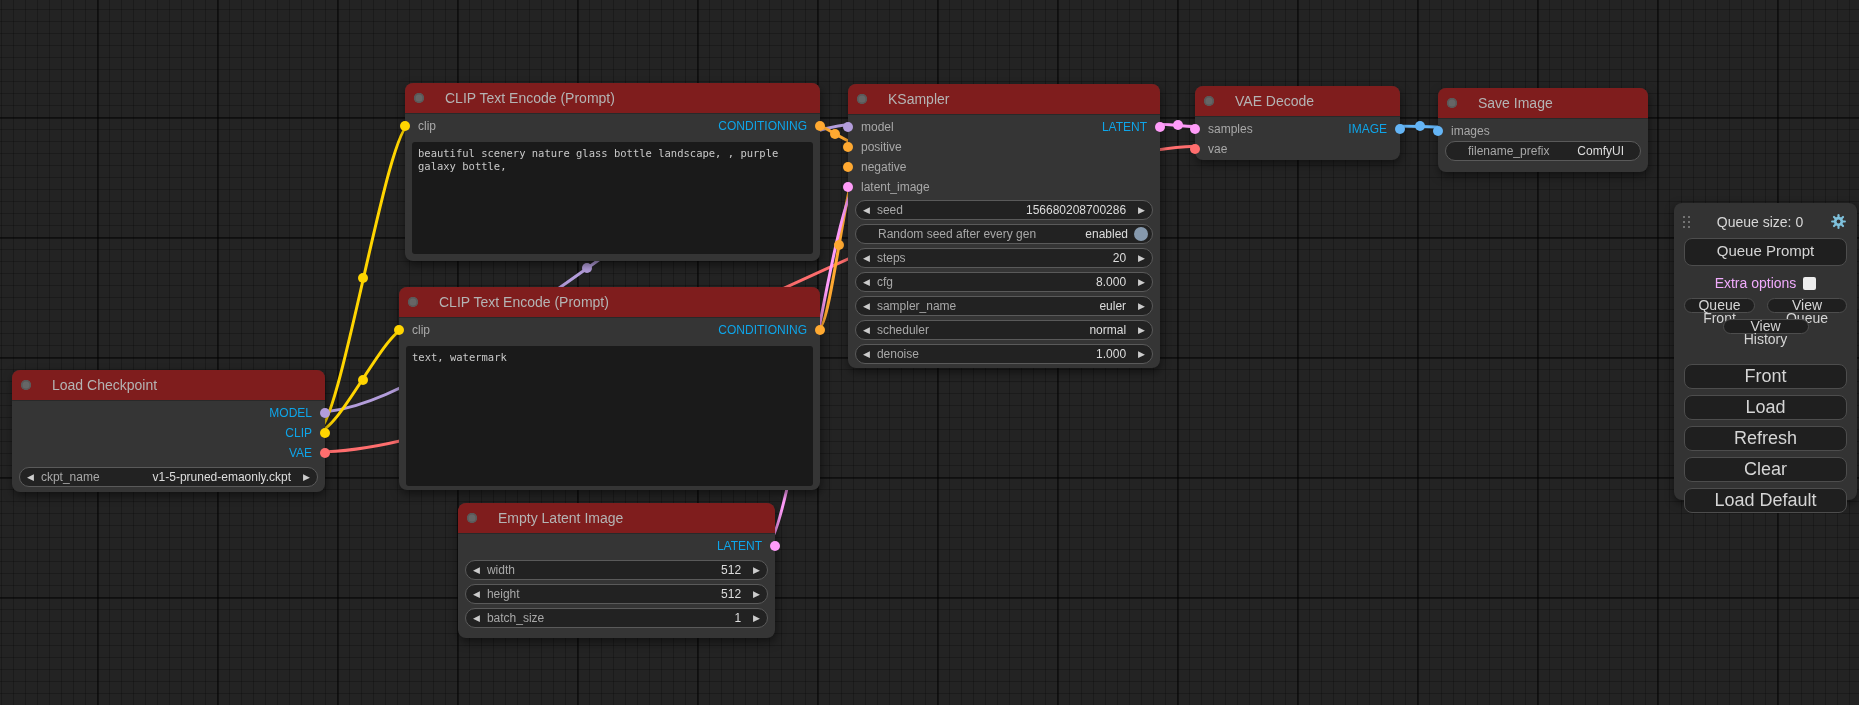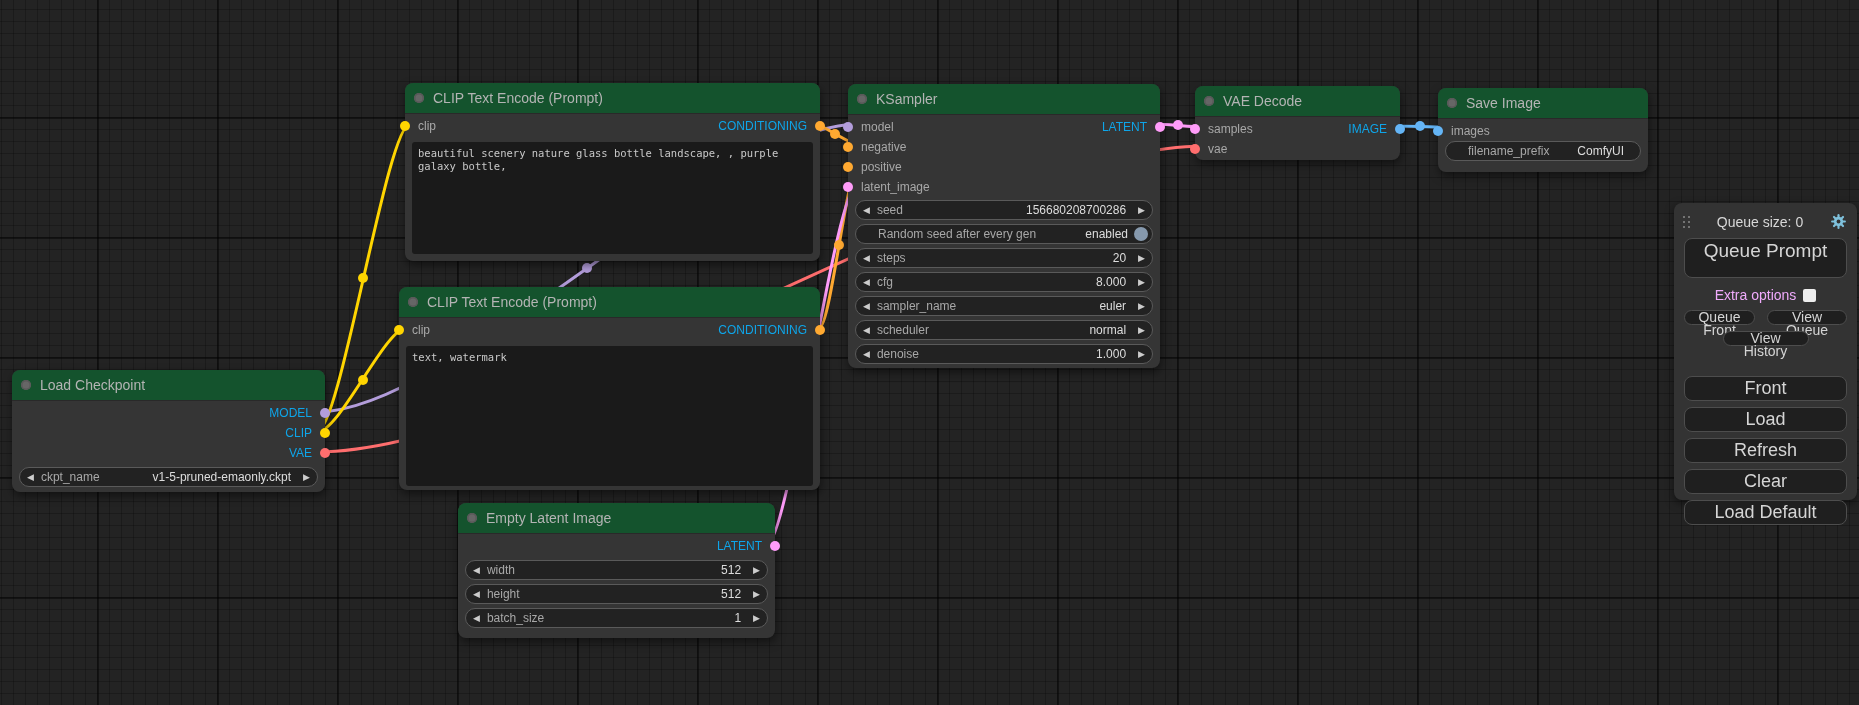--- a/index.html
+++ b/index.html
@@ -11,22 +11,22 @@
       linear-gradient(90deg, rgba(0,0,0,0.45) 2px, transparent 2px),
       linear-gradient(rgba(0,0,0,0.22) 1px, transparent 1px),
       linear-gradient(90deg, rgba(0,0,0,0.22) 1px, transparent 1px);
     background-size:120px 120px,120px 120px,12px 12px,12px 12px;
     background-position:-23px -3px,-23px -3px,1px 9px,1px 9px;}
   svg.wires{position:absolute;left:0;top:0;z-index:1;}
   svg.wires path{fill:none;stroke-width:3;stroke-linecap:round;}
 
   .node{position:absolute;z-index:2;background:#353535;border-radius:8px;
     box-shadow:1px 4px 10px rgba(0,0,0,.5);color:#9f9f9f;}
-  .node-title{height:30px;line-height:30px;background:#14532d;border-radius:8px 8px 0 0;
-    border-bottom:1px solid #292929;color:#b4b4b4;font-size:14px;padding-left:28px;
+  .node-title{height:30px;line-height:30px;background:#7f1d1d;border-radius:8px 8px 0 0;
+    border-bottom:1px solid #292929;color:#b4b4b4;font-size:14px;padding-left:40px;
     position:relative;white-space:nowrap;overflow:hidden;}
   .tdot{position:absolute;left:9px;top:10px;width:10px;height:10px;border-radius:50%;
     background:#666;box-shadow:inset 0 0 0 1.5px #595959;}
   .node-body{padding-top:2px;}
   .slot-row{height:20px;line-height:20px;position:relative;font-size:12px;
     display:flex;justify-content:space-between;padding:0 13px;}
   .slot-row .in-label{color:#a8a8a8;}
   .slot-row .out-label{color:#0ea5e9;margin-left:auto;}
   .dot{position:absolute;width:10px;height:10px;border-radius:50%;top:5px;}
   .dot.in{left:-5px;}
@@ -63,21 +63,21 @@
 
   #queue-panel{position:absolute;z-index:3;left:1674px;top:203px;width:183px;height:297px;
     background:#333333;border-radius:8px;box-shadow:0 3px 9px rgba(0,0,0,.5);
     color:#d5d5d5;box-sizing:border-box;}
   .qp-header{display:flex;align-items:center;padding:10px 10px 0 9px;}
   .drag-dots{display:grid;grid-template-columns:2px 2px;grid-auto-rows:2px;gap:3px;flex:0 0 auto;}
   .drag-dots i{width:2px;height:2px;background:#8a8a8a;border-radius:50%;}
   .qp-title{flex:1;text-align:center;font-size:14px;color:#d8d8d8;}
   .qbtn{display:block;background:#1f1f1f;border:1px solid #4d4d4d;border-radius:8px;
     color:#d5d5d5;text-align:center;box-sizing:border-box;cursor:pointer;}
-  .qbtn.big{margin:8px 10px 0;width:163px;height:40px;line-height:24px;font-size:19px;}
+  .qbtn.big{margin:8px 10px 0;width:163px;height:28px;line-height:24px;font-size:15px;}
   .qbtn.main{margin:6px 10px 0;width:163px;height:25px;line-height:23px;font-size:18px;}
   .qbtn.main.first{margin-top:16px;}
   .qbtn.small{height:15px;line-height:13px;font-size:14px;border-radius:9px;padding:0 8px;}
   .extra-row{margin-top:9px;text-align:center;font-size:14px;color:#f0abfc;}
   .checkbox{display:inline-block;width:13px;height:13px;background:#ededed;border-radius:2px;
     vertical-align:-2px;margin-left:7px;}
   .small-row{display:flex;margin:7px 10px 0;gap:12px;}
   .small-row .qbtn:first-child{width:71px;flex:0 0 auto;}
   .small-row .qbtn:last-child{flex:1;}
   .vh-wrap{text-align:center;margin-top:6px;}
@@ -176,25 +176,25 @@
     </div>
     <div class="node-body">
       <div class="slot-row">
         <span class="dot in c-model"></span>
         <span class="in-label">model</span>
         <span class="out-label">LATENT</span>
         <span class="dot out c-latent"></span>
       </div>
       <div class="slot-row">
         <span class="dot in c-cond"></span>
+        <span class="in-label">positive</span>
+      </div>
+      <div class="slot-row">
+        <span class="dot in c-cond"></span>
         <span class="in-label">negative</span>
-      </div>
-      <div class="slot-row">
-        <span class="dot in c-cond"></span>
-        <span class="in-label">positive</span>
       </div>
       <div class="slot-row">
         <span class="dot in c-latent"></span>
         <span class="in-label">latent_image</span>
       </div>
       <div class="widgets">
         <div class="widget">
           <span class="arrow">◀</span>
           <span class="wlabel">seed</span>
           <span class="wvalue">156680208700286</span>

